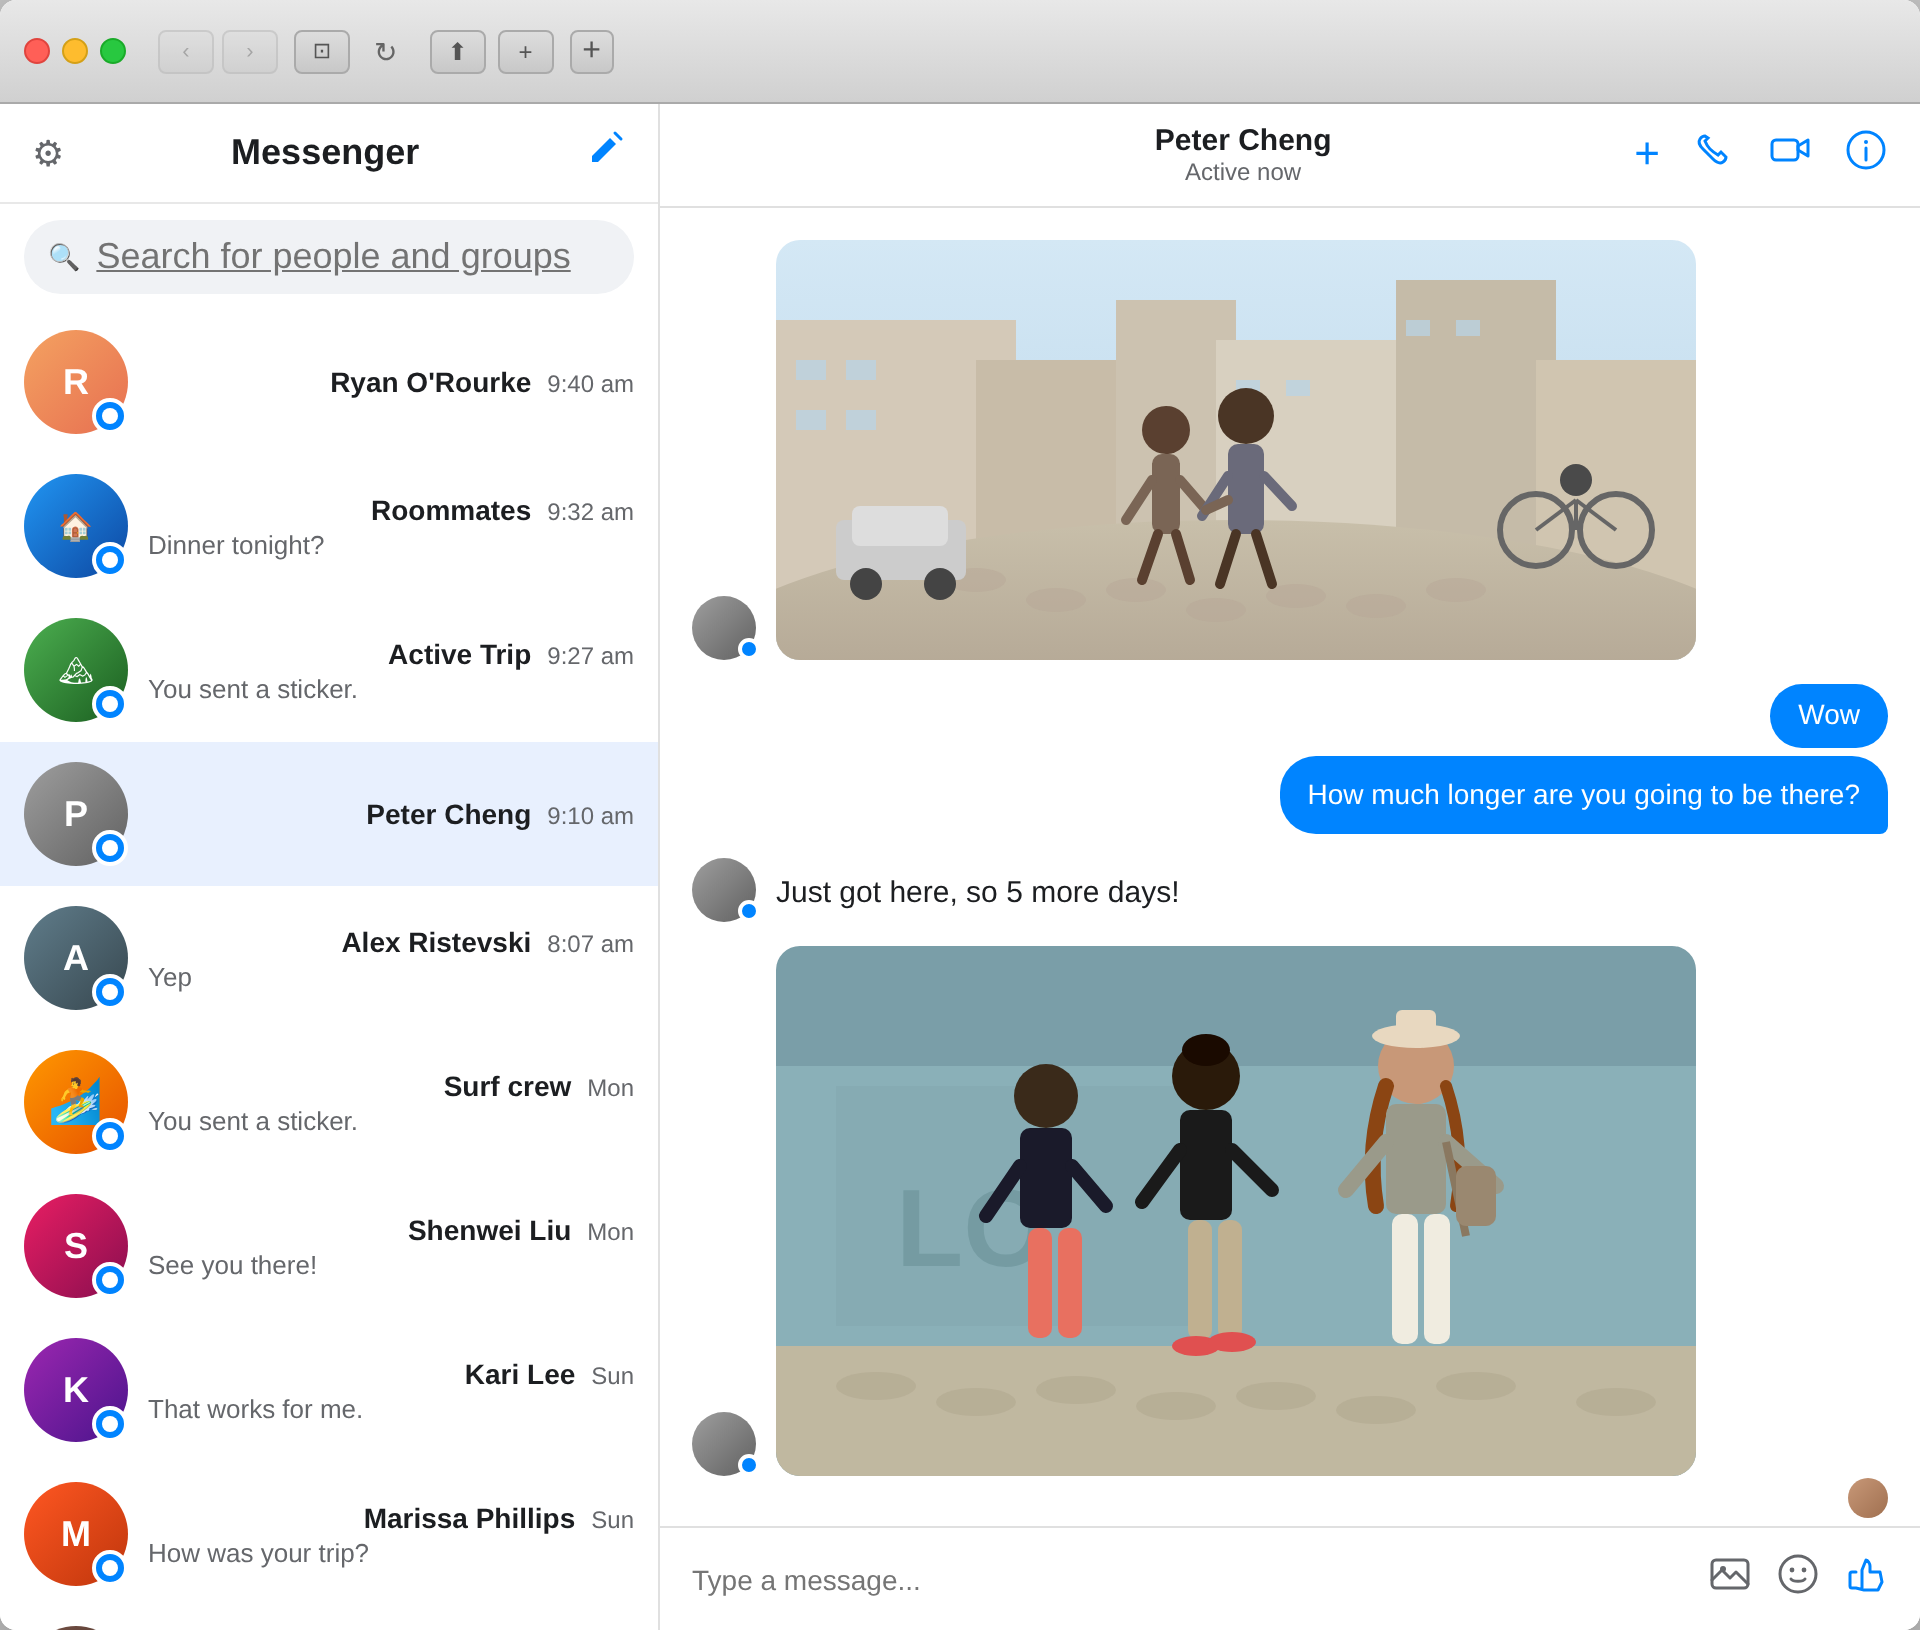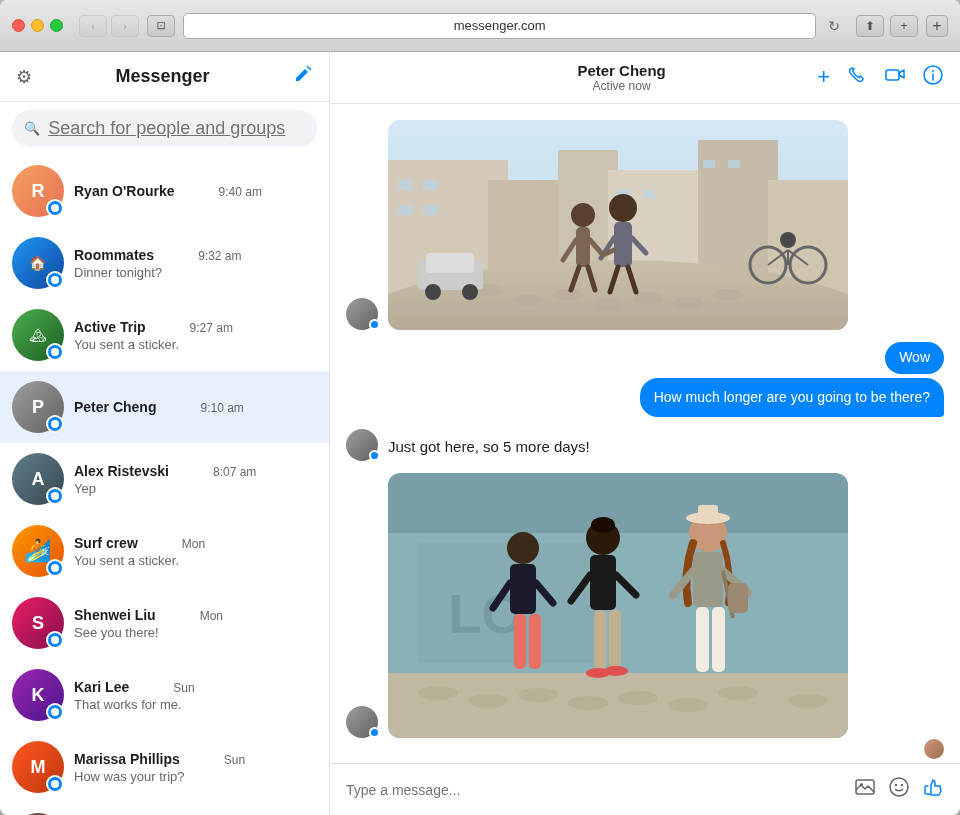--- a/index.html
+++ b/index.html
@@ -228,23 +228,22 @@
       height: 8px;
       border-radius: 50%;
       background: #fff;
     }
     .conv-info {
       flex: 1;
       min-width: 0;
     }
     .conv-top {
       display: flex;
-      justify-content: flex-start;
+      justify-content: flex-end;
       align-items: baseline;
-      gap: 36px;
     }
     .conv-name {
       font-size: 14px;
       font-weight: 600;
       color: #1c1e21;
       white-space: nowrap;
       overflow: hidden;
       text-overflow: ellipsis;
     }
     .conv-time {
@@ -384,23 +383,20 @@
     <div class="traffic-lights">
       <div class="traffic-light tl-red"></div>
       <div class="traffic-light tl-yellow"></div>
       <div class="traffic-light tl-green"></div>
     </div>
     <div class="nav-buttons">
       <div class="nav-btn disabled">‹</div>
       <div class="nav-btn disabled">›</div>
     </div>
     <div class="tab-icon">⊡</div>
-    <div class="address-bar">
-      <span>messenger.com</span>
-    </div>
     <div class="refresh-btn">↻</div>
     <div class="toolbar-right">
       <div class="toolbar-icon-btn">⬆</div>
       <div class="toolbar-icon-btn">+</div>
     </div>
     <div class="new-tab-btn">+</div>
   </div>
 
   <div class="app-container">
 

